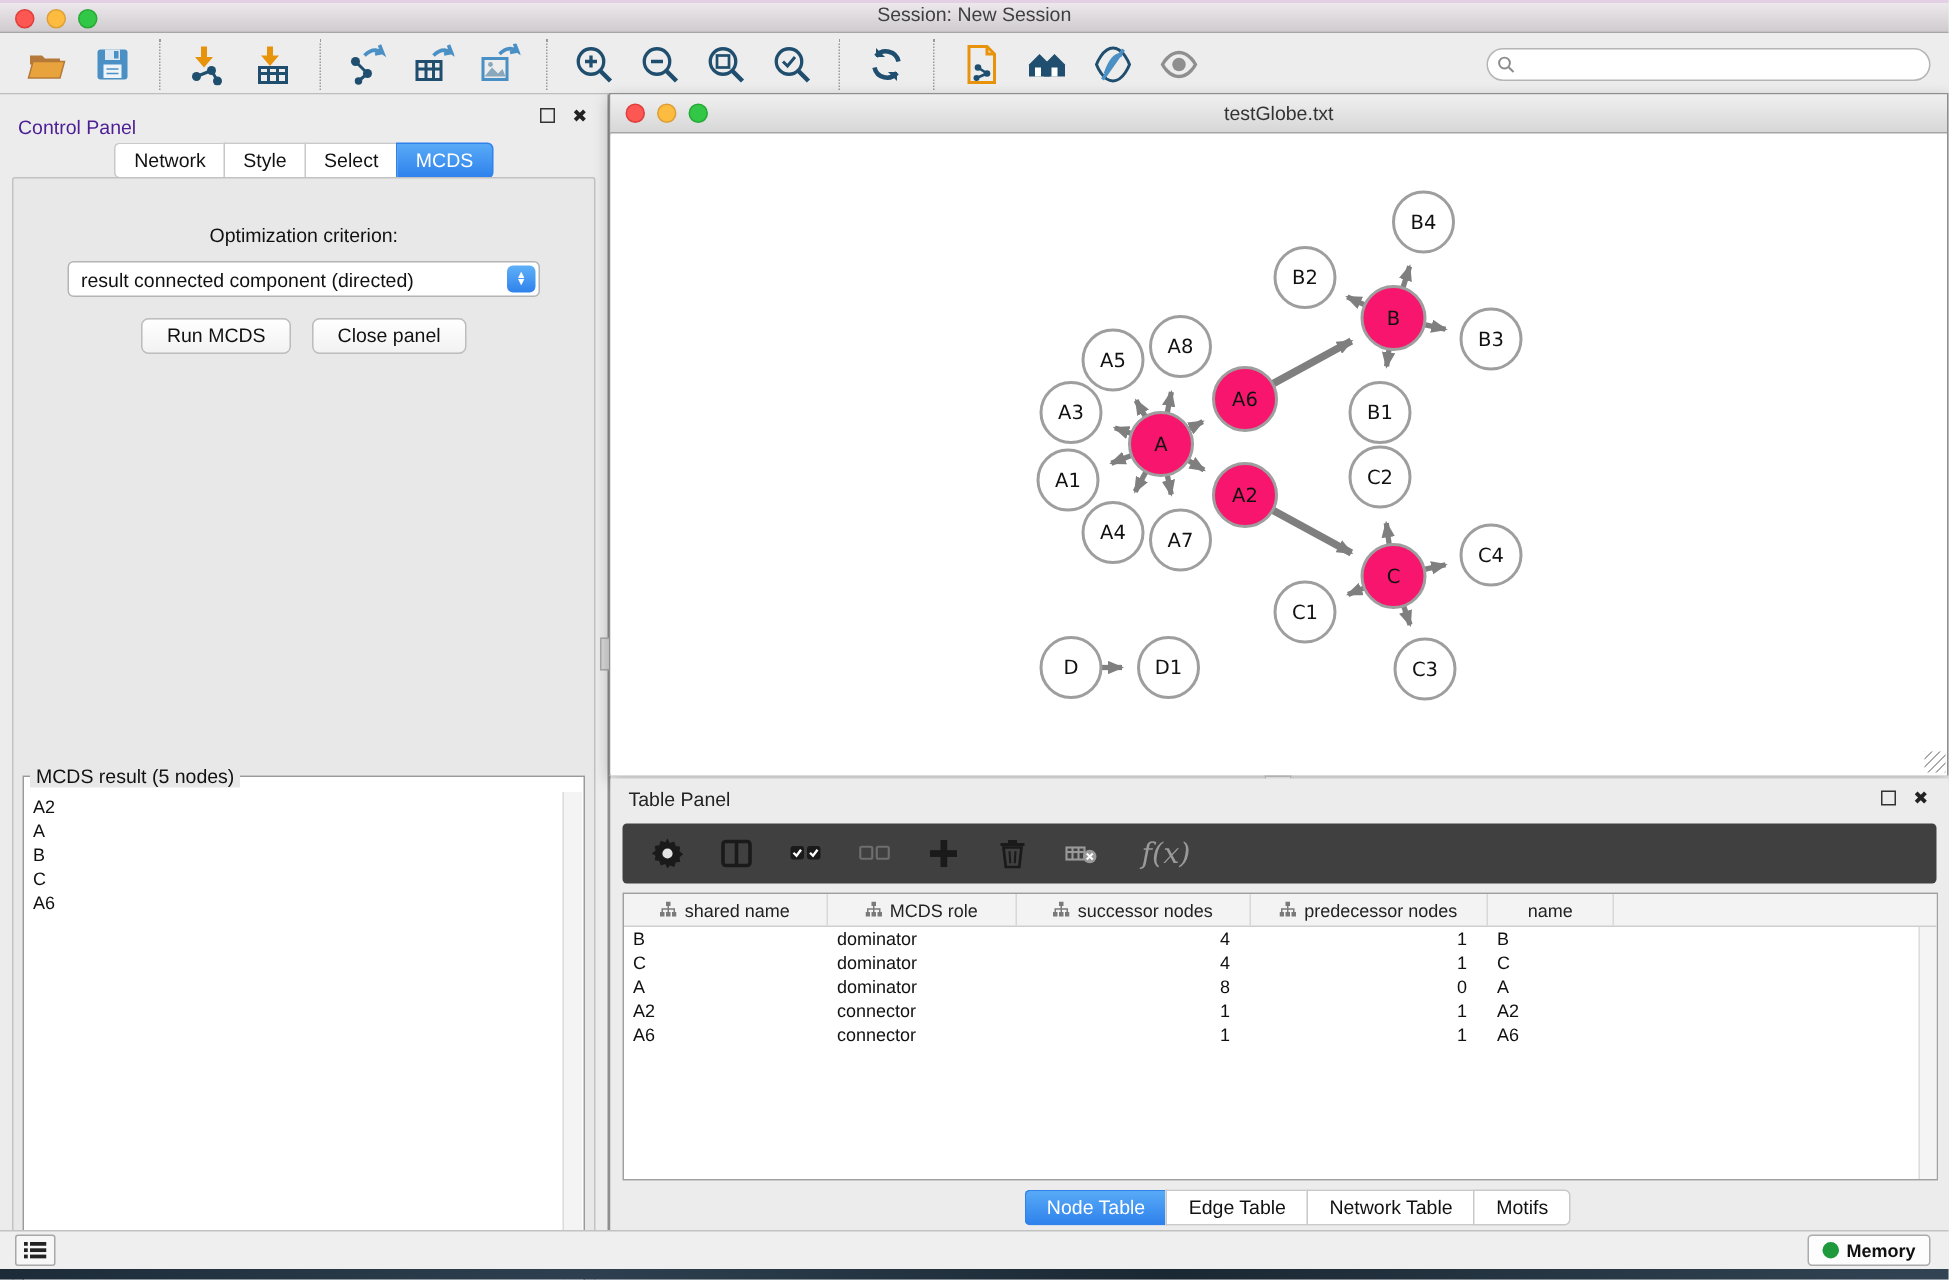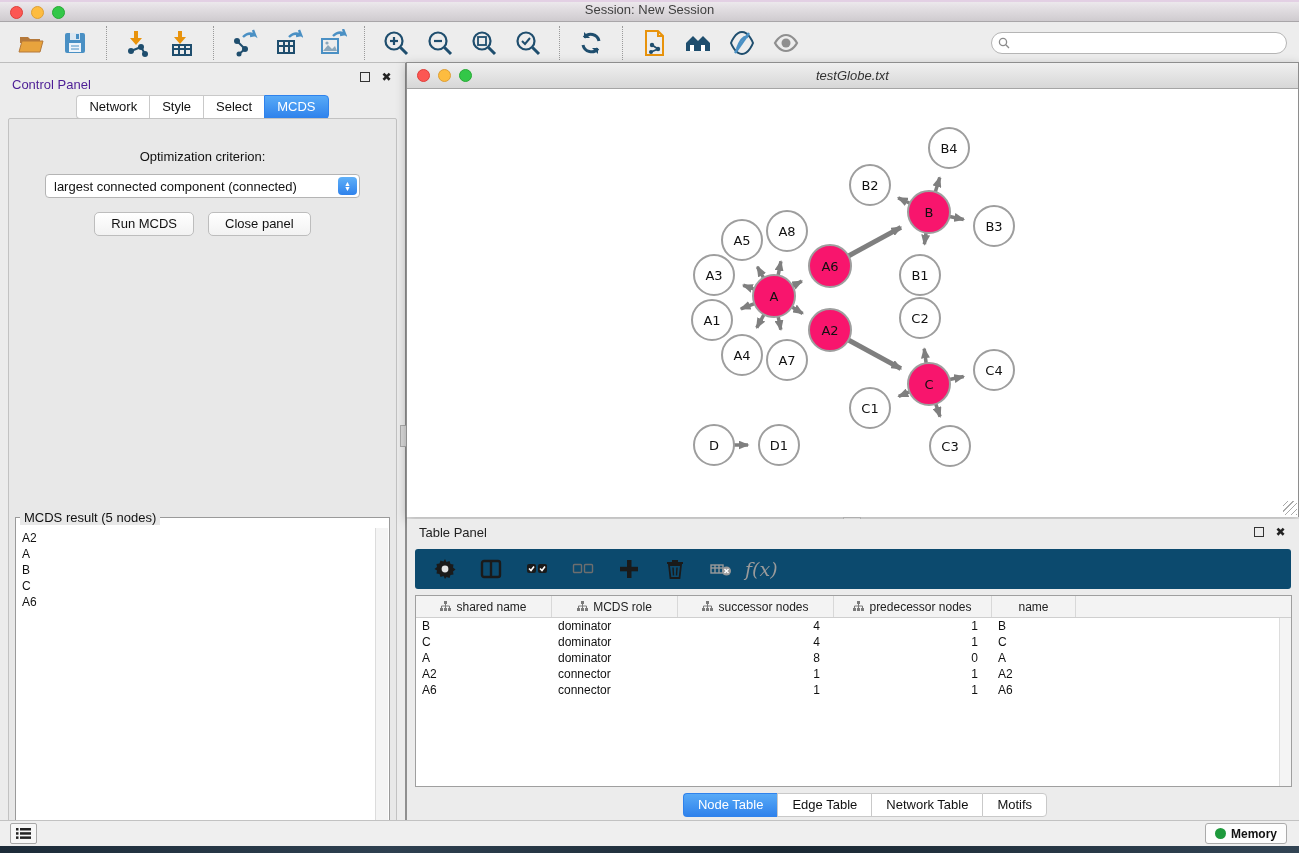--- a/index.html
+++ b/index.html
@@ -59,36 +59,36 @@
   #result-scroll { position:absolute; right:1px; top:10px; width:13px; bottom:1px; background:#f4f4f4; border-left:1px solid #dcdcdc; }
 
   
   #v-divider { position:absolute; left:405px; top:63px; width:2px; height:757px; background:#8f8f8f; }
   #v-handle { position:absolute; left:400px; top:425px; width:7px; height:22px; background:#d8d8d8; border:1px solid #aaa; }
 
   
   #net-window { position:absolute; left:406px; top:62px; width:893px; height:455px;
     background:#fff; border:1px solid #8e8e8e; box-shadow:0 3px 10px rgba(0,0,0,.25); }
   #net-titlebar { height:26px; background:linear-gradient(#f0f0f0,#d7d7d7); border-bottom:1px solid #a5a5a5;
-    display:flex; align-items:center; justify-content:center; position:relative;font-style:italic; }
+    display:flex; align-items:center; justify-content:center; position:relative; }
   #net-titlebar .title { font-size:13px; color:#333; }
   #net-canvas { position:absolute; left:0; top:27px; width:891px; height:427px; background:#fff; }
   #net-resize { position:absolute; right:1px; bottom:1px; width:14px; height:14px;
     background:repeating-linear-gradient(135deg, transparent 0 3px, #a9a9a9 3px 4px); }
   text.nodelabel { font-family:"DejaVu Sans", sans-serif; font-size:13px; fill:#111; }
 
   
   #h-handle { position:absolute; left:843px; top:517px; width:18px; height:5px; background:#d8d8d8; border:1px solid #b0b0b0; }
 
   
   #table-panel { position:absolute; left:407px; top:519px; width:892px; height:301px; background:#ececec; }
   #tp-header { height:26px; display:flex; align-items:center; padding:0 12px; }
   #tp-header .ptitle { font-size:13px; color:#222; }
-  #tp-toolbar { position:absolute; left:8px; top:30px; width:876px; height:40px; background:#0c4a6e;
-    border-radius:3px; display:flex; align-items:center; gap:12px; padding-left:18px; }
+  #tp-toolbar { position:absolute; left:8px; top:30px; width:876px; height:40px; background:#404040;
+    border-radius:3px; display:flex; align-items:center; gap:28px; padding-left:18px; }
   .tpicon { display:flex; align-items:center; justify-content:center; width:24px; height:24px; }
   .tpicon svg { width:22px; height:22px; }
   #fx-label { font-family:"DejaVu Serif", serif; font-style:italic; font-size:19px; color:#9a9a9a; }
   #node-table { position:absolute; left:8px; top:76px; width:877px; height:192px; background:#fff; border:1px solid #9f9f9f; }
   #thead { display:flex; height:22px; background:#f3f3f3; border-bottom:1px solid #cfcfcf; }
   .th { display:flex; align-items:center; justify-content:center; gap:5px; font-size:12px; color:#222;
     border-right:1px solid #d8d8d8; height:100%; }
   .th svg { width:11px; height:11px; }
   .trow { display:flex; height:16px; font-size:12px; color:#111; }
   .td { padding:0 6px; line-height:16px; white-space:nowrap; overflow:hidden; }
@@ -297,21 +297,21 @@
   </div>
   <div id="cp-tabs">
       <span class="cptab">Network</span>
       <span class="cptab">Style</span>
       <span class="cptab">Select</span>
       <span class="cptab active">MCDS</span>
     </div>
   <div id="cp-body">
     <div id="criterion-label">Optimization criterion:</div>
     <div id="criterion-select">
-      <span>largest connected component (connected)</span>
+      <span>result connected component (directed)</span>
       <span id="criterion-stepper">
           <span>▲</span>
           <span>▼</span>
         </span>
     </div>
     <div id="cp-buttons">
       <button class="btn">Run MCDS</button>
       <button class="btn">Close panel</button>
     </div>
     <div id="result-box">

